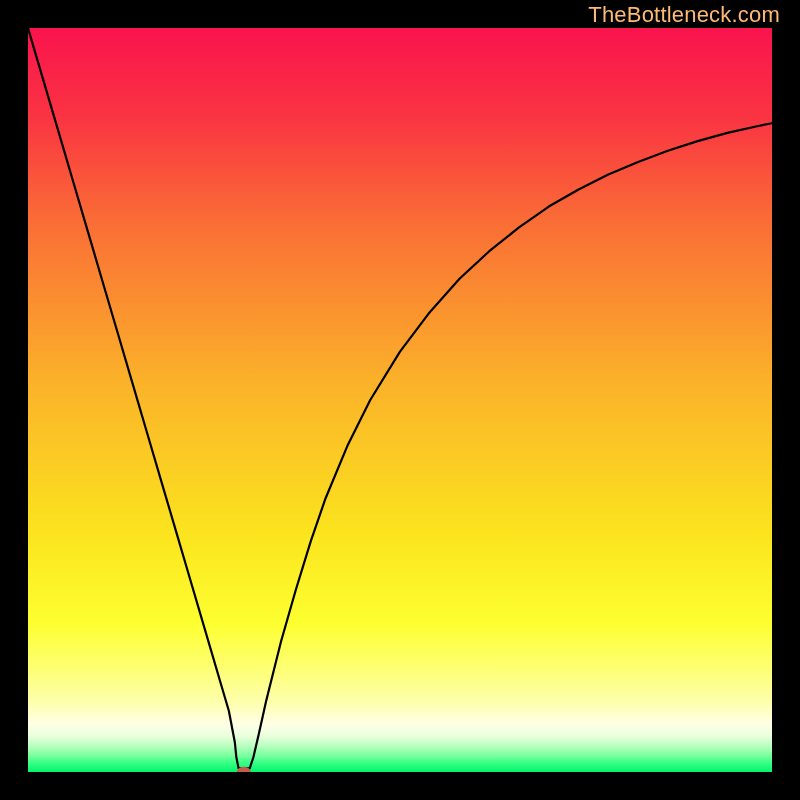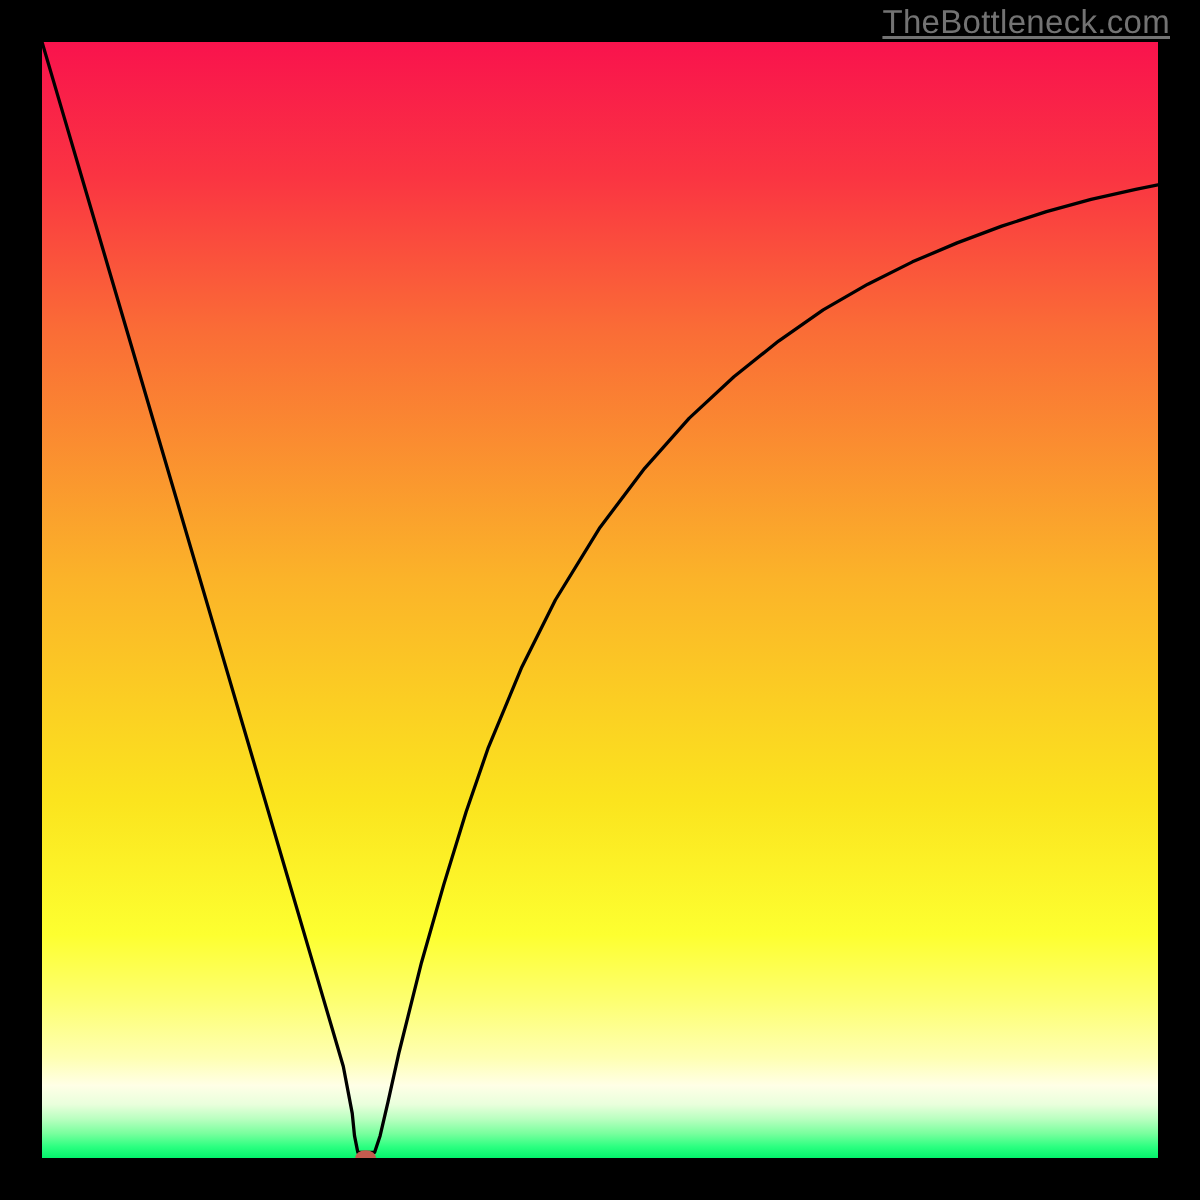--- a/index.html
+++ b/index.html
@@ -14,26 +14,25 @@
   .frame {
     position: relative;
     width: 800px;
     height: 800px;
     background: #000;
   }
   .watermark {
     position: absolute;
     top: 2px;
     right: 20px;
-    color: #737373;
+    color: #fdba74;
     font-size: 22px;
     font-weight: 500;
     letter-spacing: 0.2px;
     font-style: normal;
-    text-decoration: underline;
   }
   .plot-wrap {
     position: absolute;
     left: 28px;
     top: 28px;
     width: 744px;
     height: 744px;
   }
   svg {
     display: block;

